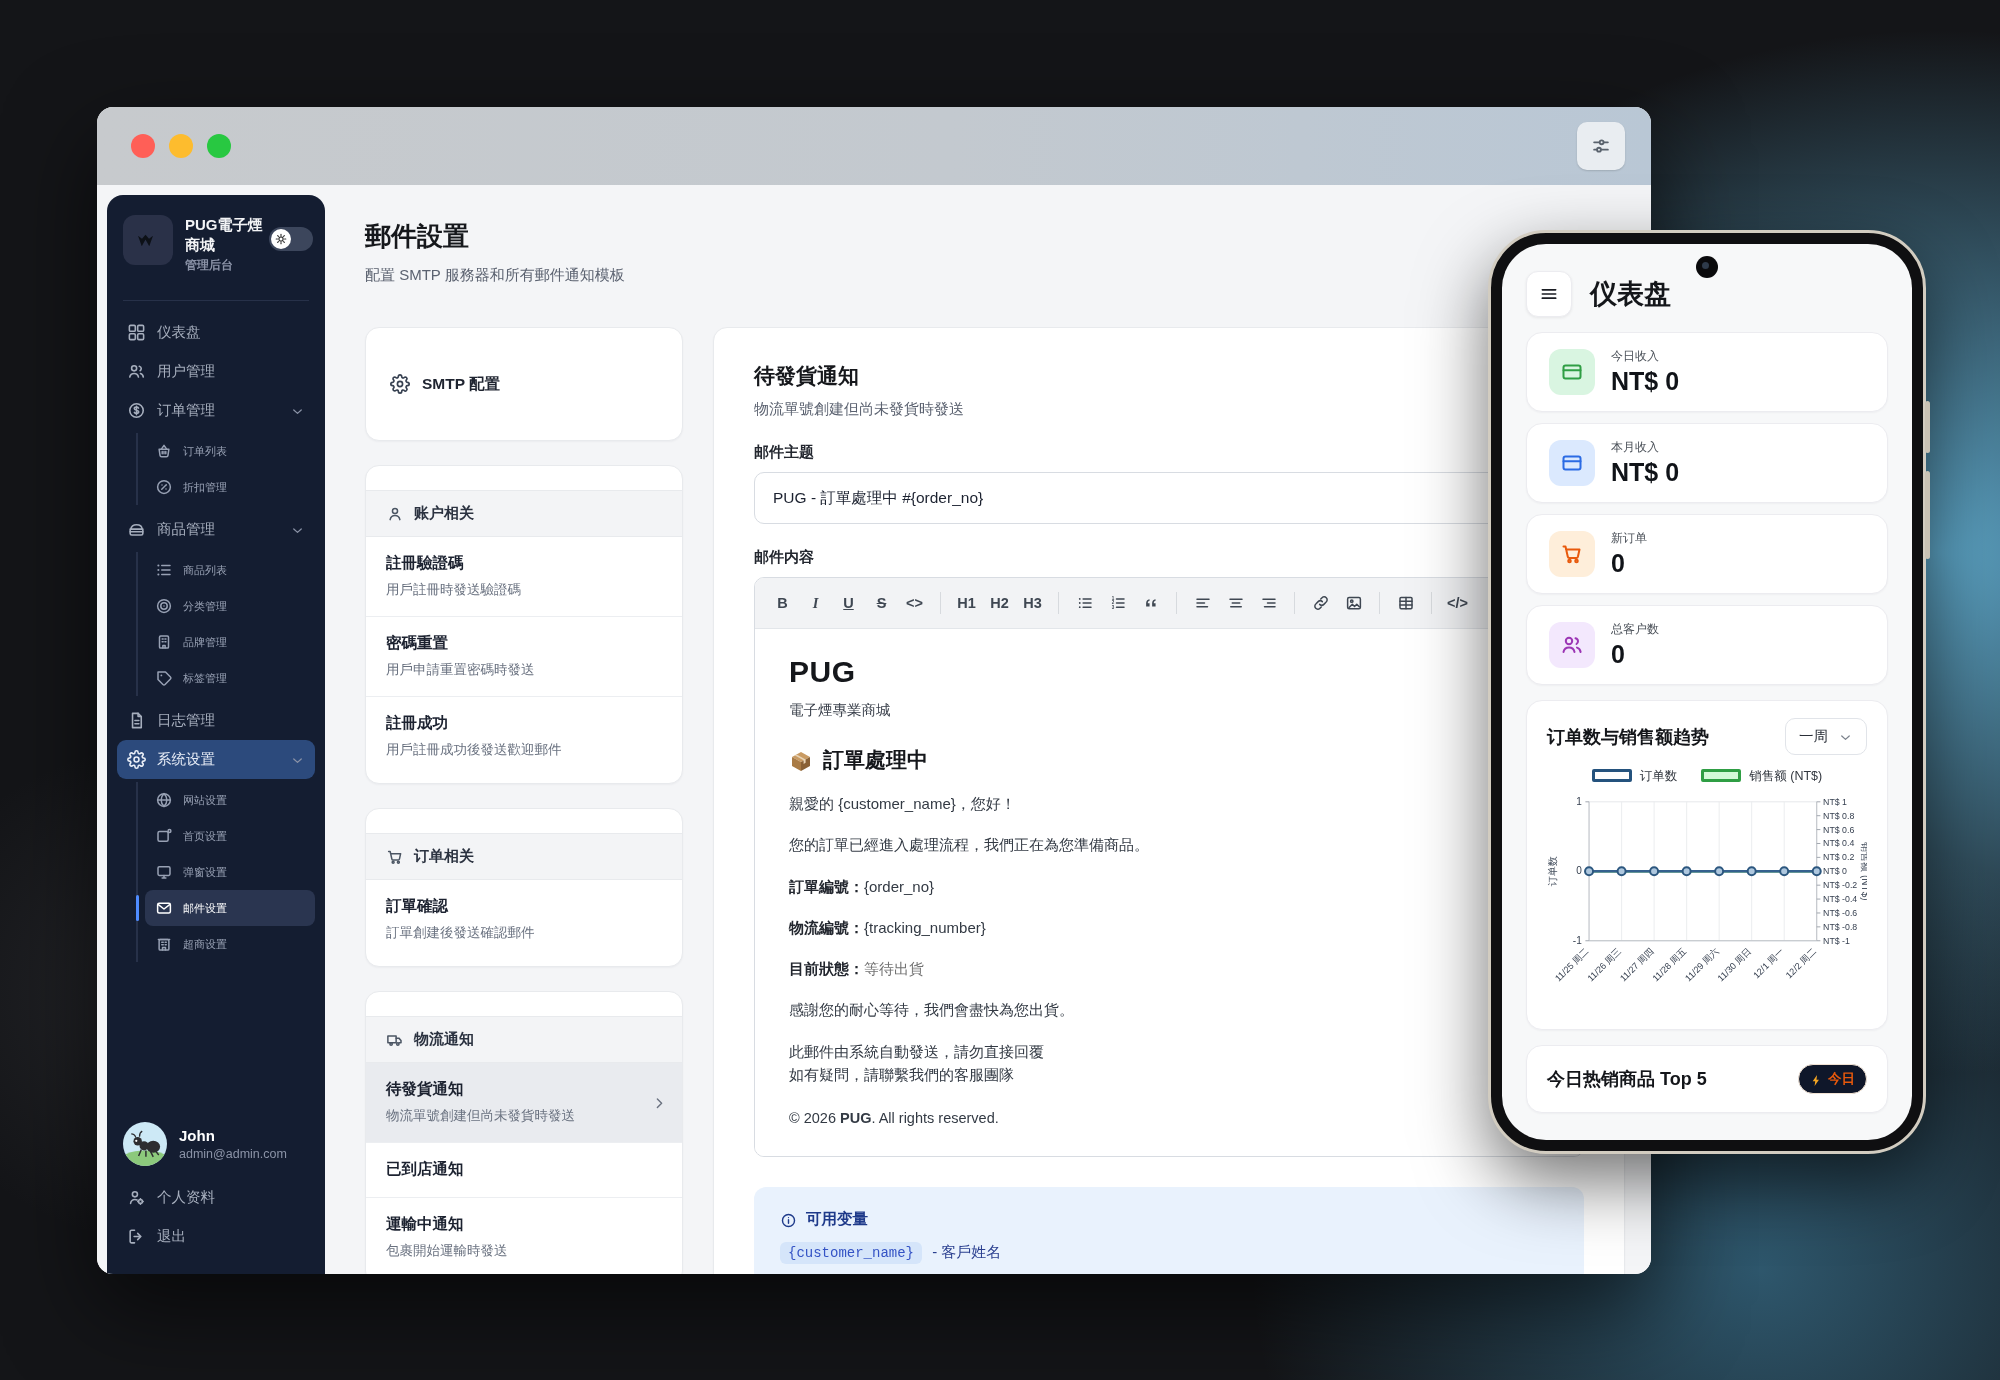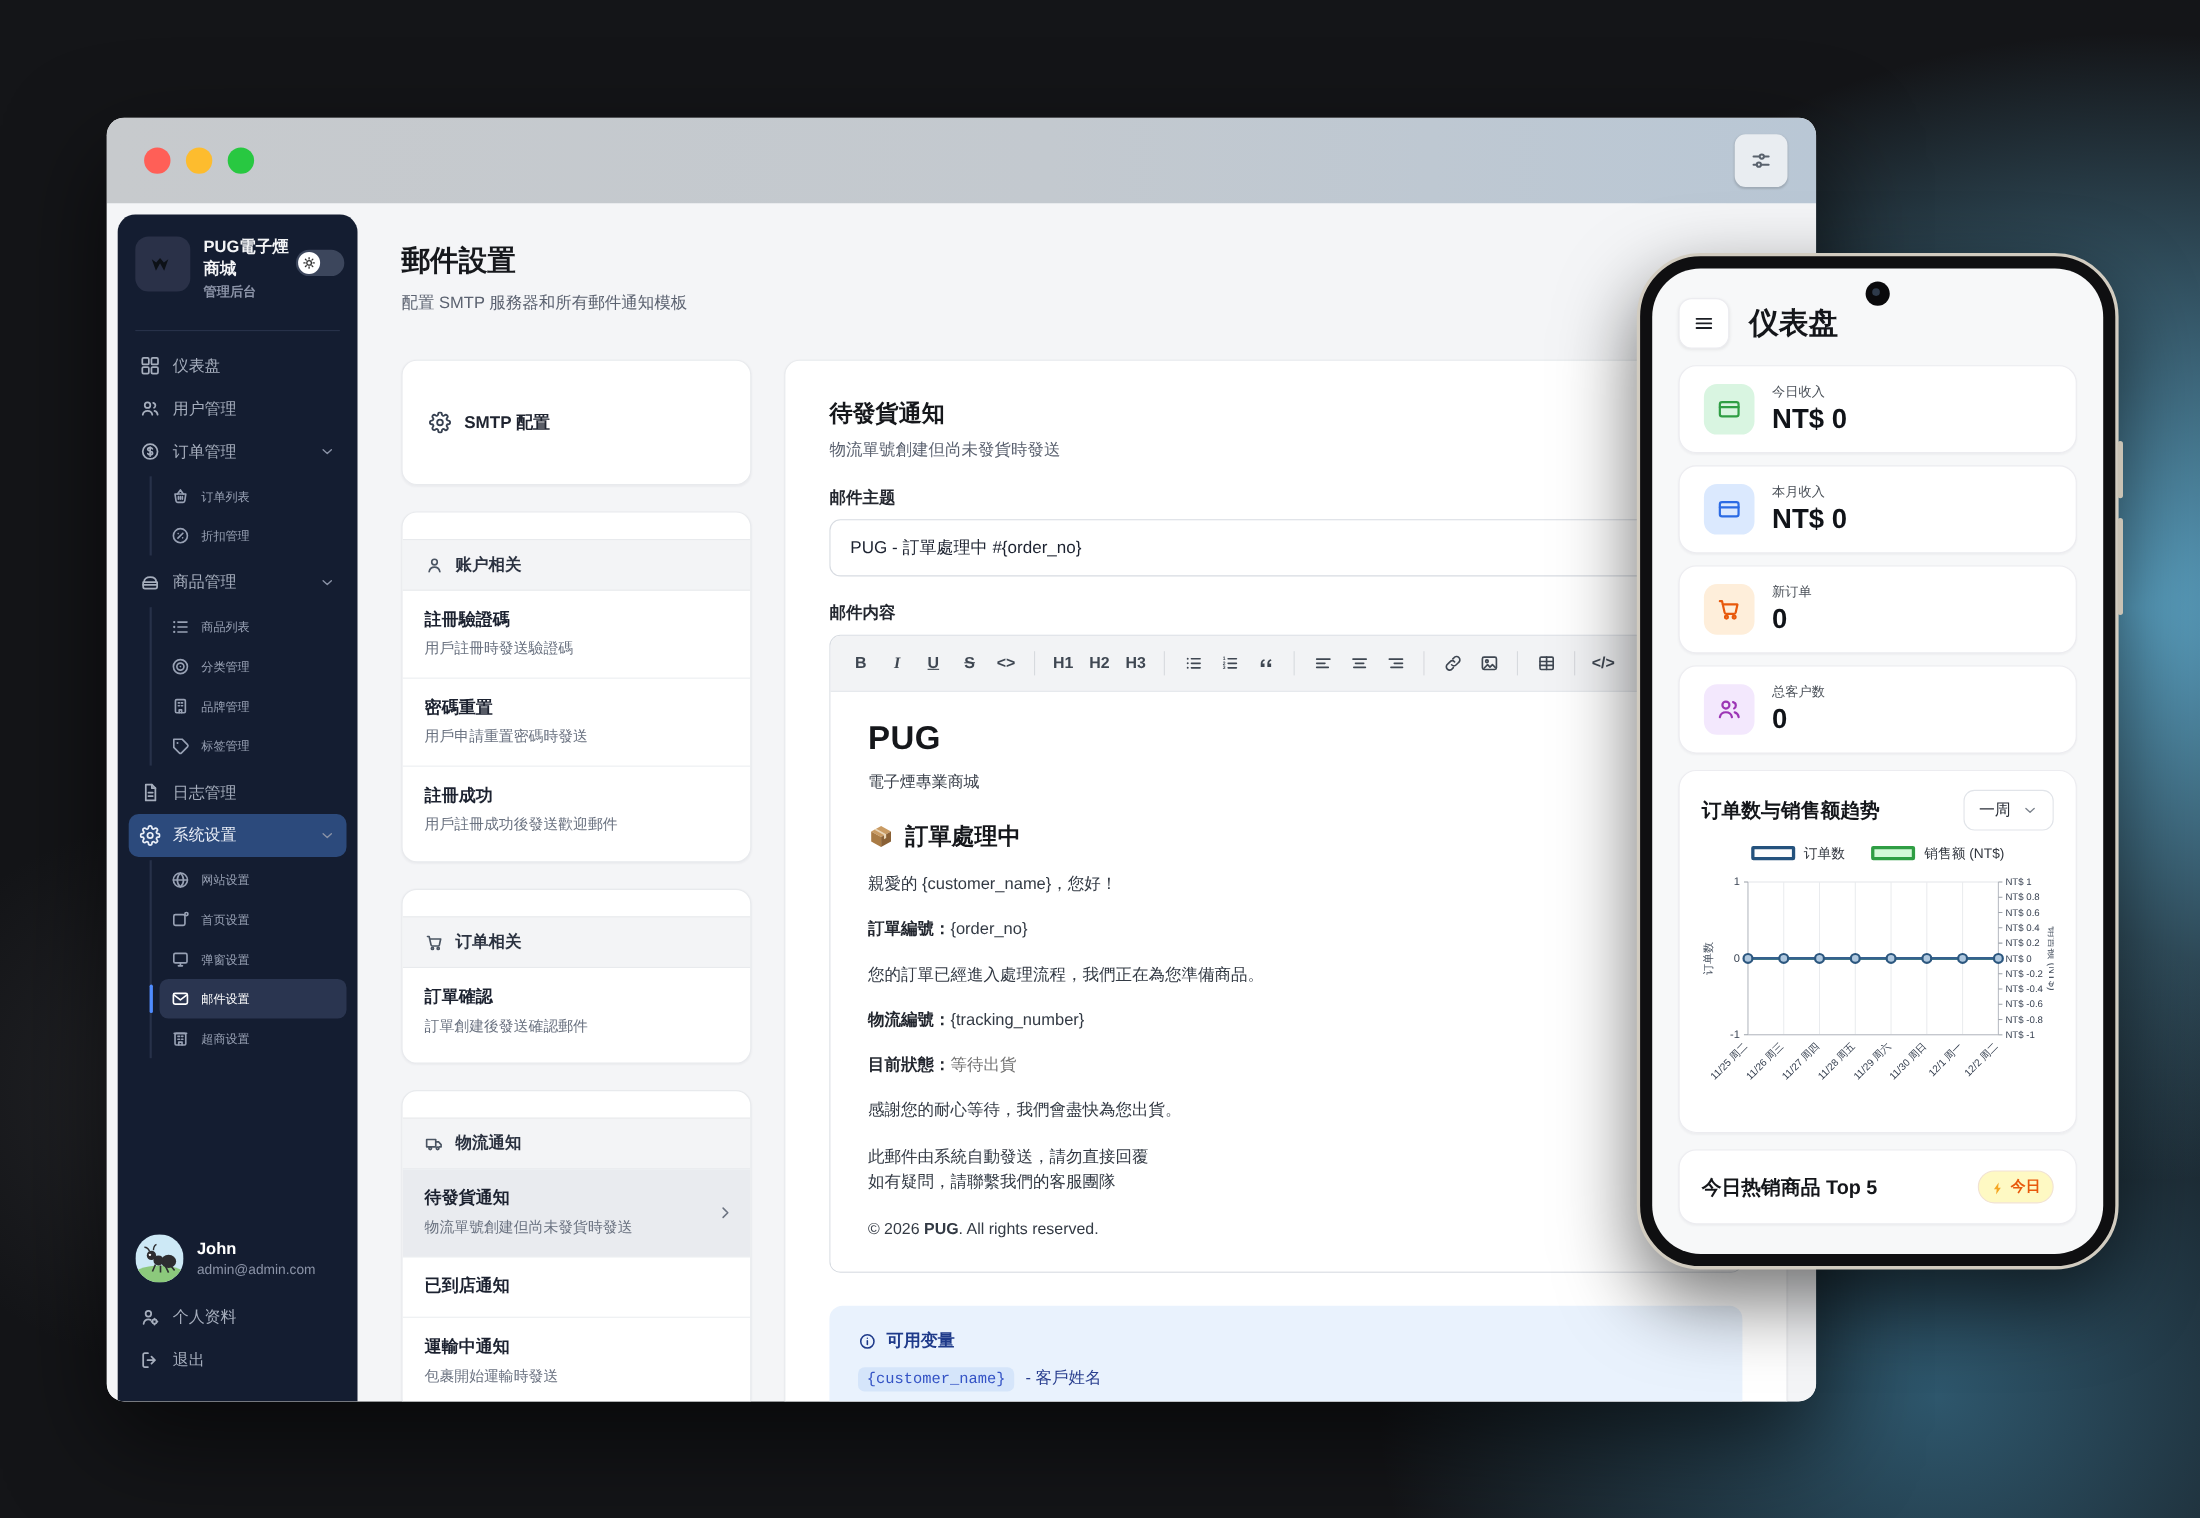--- a/index.html
+++ b/index.html
@@ -122,21 +122,21 @@
     padding:8px 13px;font-size:14.5px;color:#2a2f38;cursor:pointer;background:#fff}
   .range-pill .ic{color:#7b828c}
   .legend{margin-top:13px;display:flex;justify-content:center;gap:24px;font-size:12.5px;color:#31363e;align-items:center}
   .sw{width:40px;height:13px;border-radius:2px;display:inline-block;margin-right:8px;vertical-align:-2px}
   .sw-blue{background:#fdfdfd;border:3px solid #24527d}
   .sw-green{background:#d3f9d8;border:3px solid #2f9e44}
   .hot-card{margin:15px 24px 24px;padding:18px 20px;background:#fff;border:1px solid #ececf0;border-radius:16px;
     box-shadow:0 1px 2px rgba(16,24,40,.04);display:flex;align-items:center;justify-content:space-between}
   .hot-title{font-size:18px;font-weight:800;color:#14161a}
   .badge{display:flex;align-items:center;gap:5px;border:1px solid #f1e2d3;border-radius:999px;padding:5px 11px;
-    font-size:13.5px;font-weight:600;color:#e8590c;background:#fef9c3}
+    font-size:13.5px;font-weight:600;color:#e8590c;background:#0f172a}
 </style>
 </head>
 <body>
 
 <div id="window">
   <div class="titlebar">
     <div class="lights">
       <div class="light l-red"></div>
       <div class="light l-yellow"></div>
       <div class="light l-green"></div>
@@ -528,22 +528,22 @@
                           <path d="M3 8 12 3l9 5-9 5-9-5Z" fill="#c99b63"></path>
                           <path d="M3 8v9l9 5V13L3 8Z" fill="#a97b45"></path>
                           <path d="M21 8v9l-9 5V13l9-5Z" fill="#8a6136"></path>
                           <path d="m7.6 5.4 9 5v3.4l-2 1.1v-3.7l-9-5 2-.8Z" fill="#e8d4b7"></path>
                         </g>
                       </svg></span>
                   <span>訂單處理中</span>
                 </div>
                 <div id="preview-body">
                     <div class="pv-p">親愛的 {customer_name}，您好！</div>
+                    <div class="pv-p">您的訂單已經進入處理流程，我們正在為您準備商品。</div>
                     <div class="pv-p"><b>訂單編號：</b>{order_no}</div>
-                    <div class="pv-p">您的訂單已經進入處理流程，我們正在為您準備商品。</div>
                     <div class="pv-p"><b>物流編號：</b>{tracking_number}</div>
                     <div class="pv-p"><b>目前狀態：</b><span class="pv-link">等待出貨</span></div>
                     <div class="pv-p">感謝您的耐心等待，我們會盡快為您出貨。</div>
                     <div class="pv-p">此郵件由系統自動發送，請勿直接回覆<br>如有疑問，請聯繫我們的客服團隊</div>
                   </div>
                 <div class="pv-footer"><span>© 2026 </span><b>PUG</b><span>. All rights reserved.</span></div>
               </div>
             </div>
             <div class="info-box">
               <div class="ib-title">

